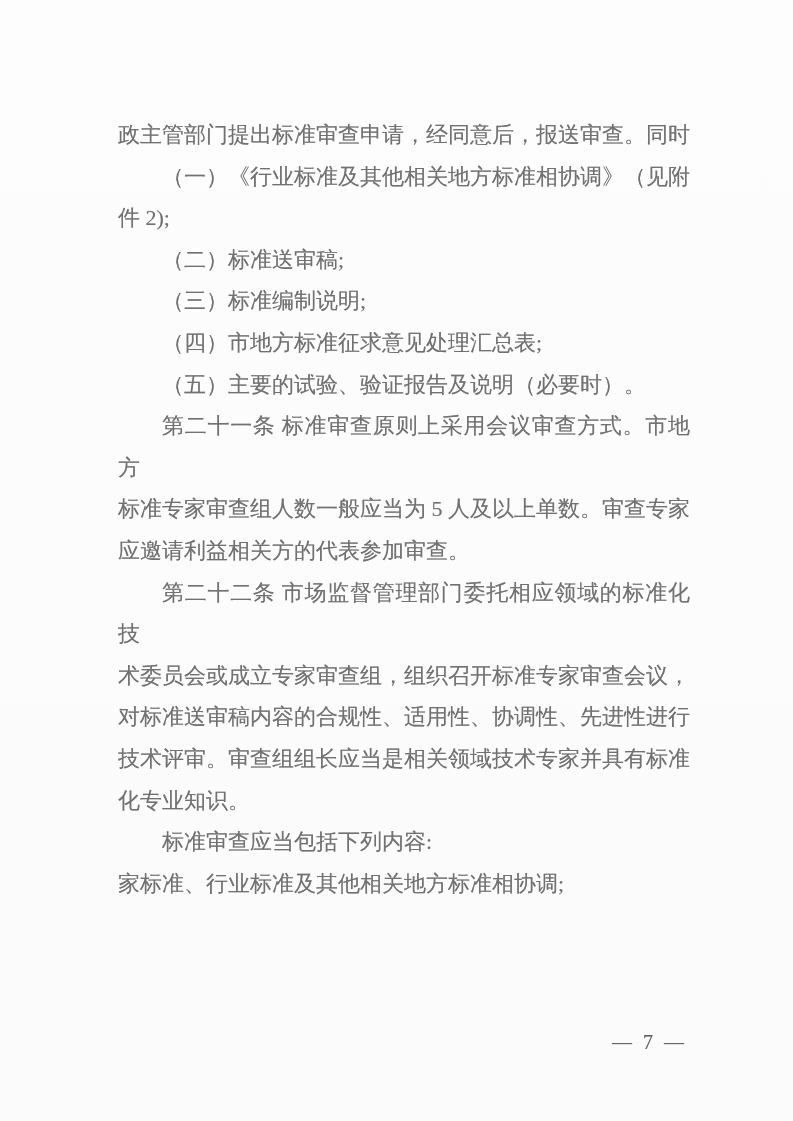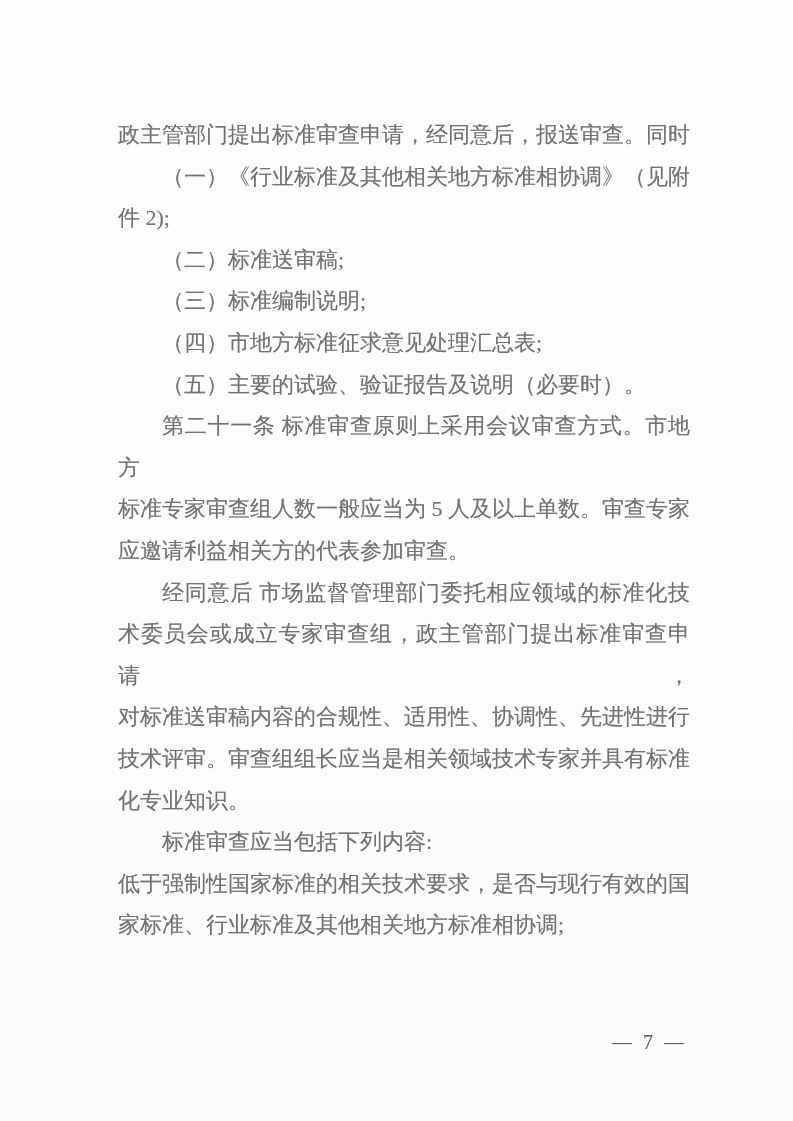--- a/index.html
+++ b/index.html
@@ -55,23 +55,22 @@
       <div class="line fill">政主管部门提出标准审查申请，经同意后，报送审查。同时</div>
       <div class="line indent fill">（一）《行业标准及其他相关地方标准相协调》（见附</div>
       <div class="line">件 2);</div>
       <div class="line indent">（二）标准送审稿;</div>
       <div class="line indent">（三）标准编制说明;</div>
       <div class="line indent">（四）市地方标准征求意见处理汇总表;</div>
       <div class="line indent">（五）主要的试验、验证报告及说明（必要时）。</div>
       <div class="line indent fill">第二十一条 标准审查原则上采用会议审查方式。市地方</div>
       <div class="line fill">标准专家审查组人数一般应当为 5 人及以上单数。审查专家</div>
       <div class="line">应邀请利益相关方的代表参加审查。</div>
-      <div class="line indent fill">经同意后 市场监督管理部门委托相应领域的标准化技</div>
-      <div class="line fill">术委员会或成立专家审查组，政主管部门提出标准审查申请，</div>
+      <div class="line indent fill">第二十二条 市场监督管理部门委托相应领域的标准化技</div>
+      <div class="line fill">术委员会或成立专家审查组，组织召开标准专家审查会议，</div>
       <div class="line fill">对标准送审稿内容的合规性、适用性、协调性、先进性进行</div>
       <div class="line fill">技术评审。审查组组长应当是相关领域技术专家并具有标准</div>
       <div class="line">化专业知识。</div>
       <div class="line indent">标准审查应当包括下列内容:</div>
-      <div class="line fill">低于强制性国家标准的相关技术要求，是否与现行有效的国</div>
       <div class="line">家标准、行业标准及其他相关地方标准相协调;</div>
     </div>
   <div class="page-number">— 7 —</div>
 </div>
 
 </body></html>

